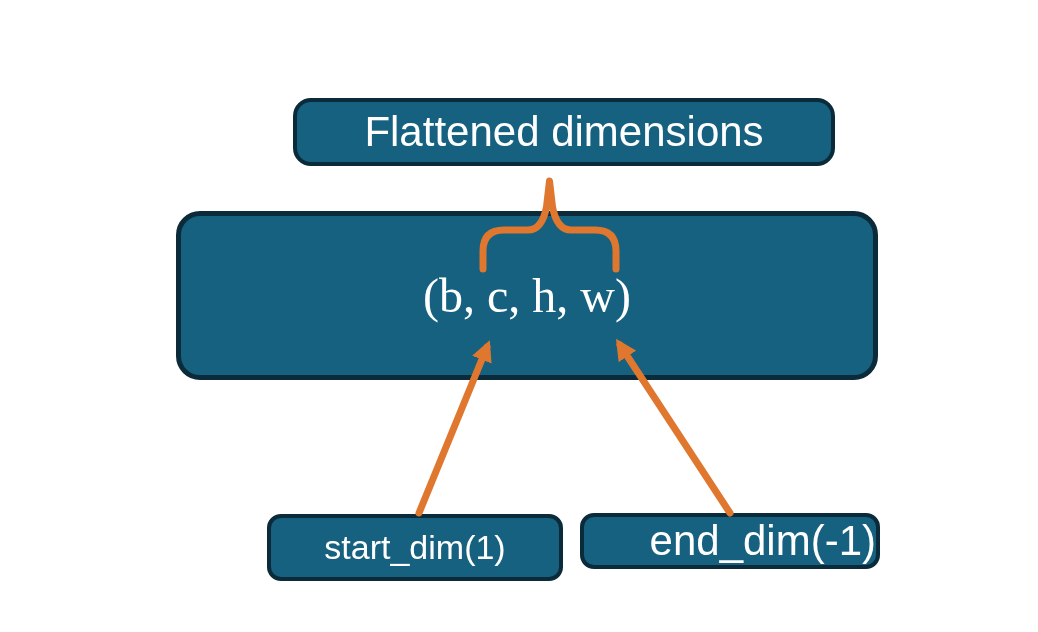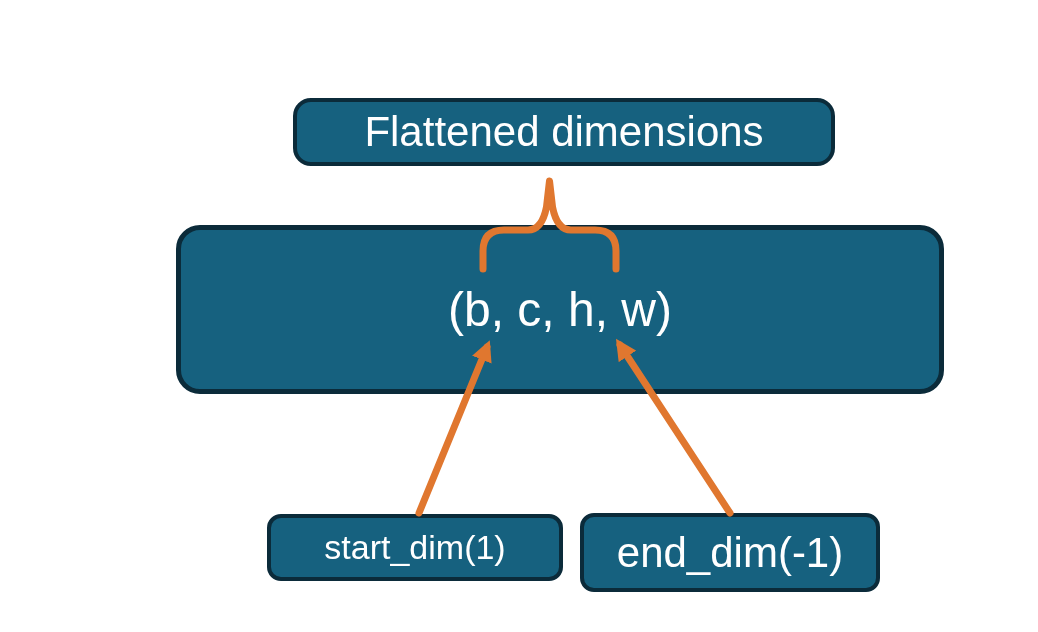--- a/index.html
+++ b/index.html
@@ -33,37 +33,39 @@
     justify-content: center;
     white-space: nowrap;
   }
   .node-title {
     left: 293px; top: 98px;
     width: 542px; height: 68px;
     border-radius: 18px;
     font-size: 42px;
   }
   .node-tensor {
-    left: 176px; top: 225px;
-    width: 768px; height: 169px;
+    left: 176px; top: 211px;
+    width: 702px; height: 169px;
     border-width: 5px;
     border-radius: 24px;
     font-size: 48px;
+    font-family: Liberation Serif, serif;
   }
   .node-start {
     left: 267px; top: 514px;
     width: 296px; height: 67px;
     border-radius: 14px;
     font-size: 34px;
   }
   .node-end {
     left: 580px; top: 513px;
-    width: 300px; height: 79px;
+    width: 300px; height: 56px;
     border-radius: 14px;
     font-size: 42px;
+    justify-content: flex-end;
   }
   .overlay {
     position: absolute;
     left: 0; top: 0;
     width: 1038px;
     height: 632px;
     pointer-events: none;
   }
   .connector {
     stroke: var(--connector-orange);

